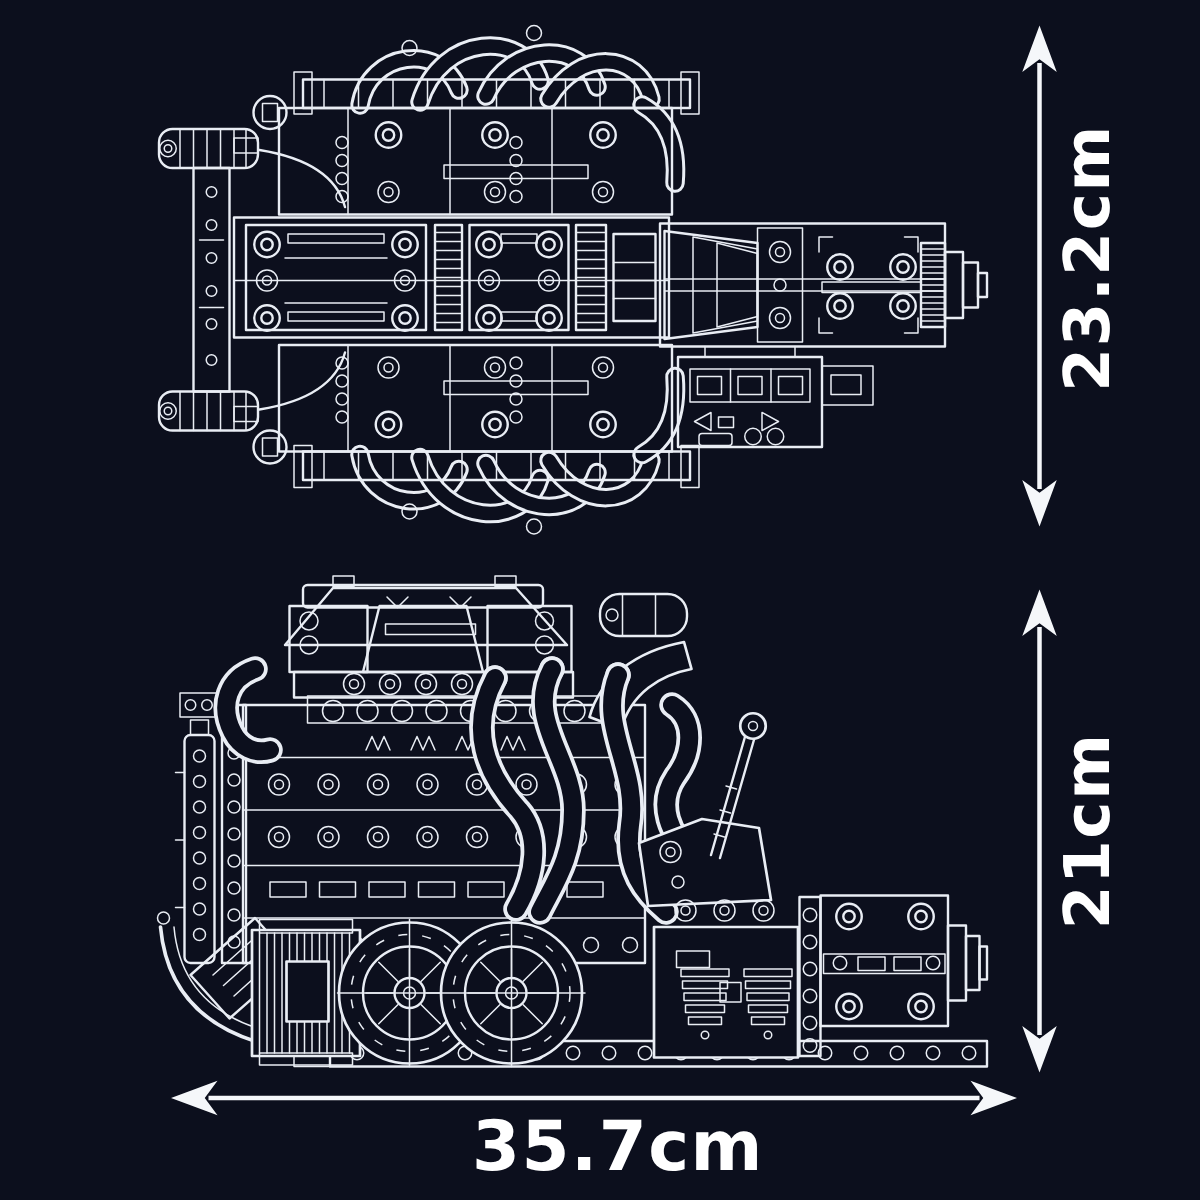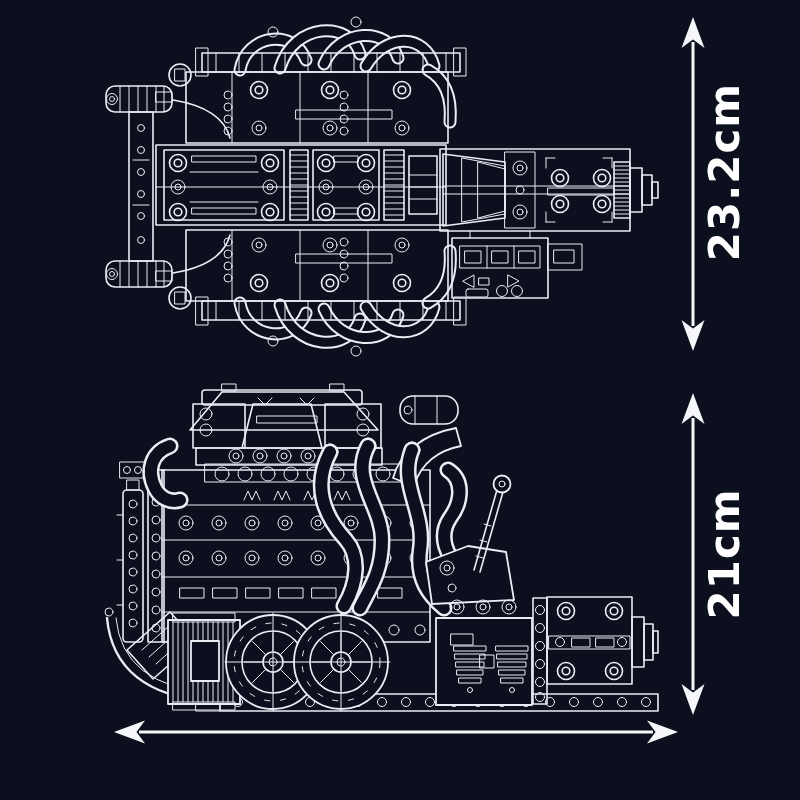--- a/index.html
+++ b/index.html
@@ -427,13 +427,14 @@
     <g>
       <line x1="139" y1="732" x2="653" y2="732" class="dimline"></line>
       <polygon points="114,732 145,720.5 136.5,732 145,743.5" class="dimhead"></polygon>
       <polygon points="678,732 647,720.5 655.5,732 647,743.5" class="dimhead"></polygon>
     </g>
   </g>
 </svg>
 
   <div class="dim dim-v" id="lblTop">23.2cm</div>
   <div class="dim dim-v" id="lblMid">21cm</div>
+  <div class="dim" id="lblBottom">35.7cm</div>
 </div>
 
 </body></html>

